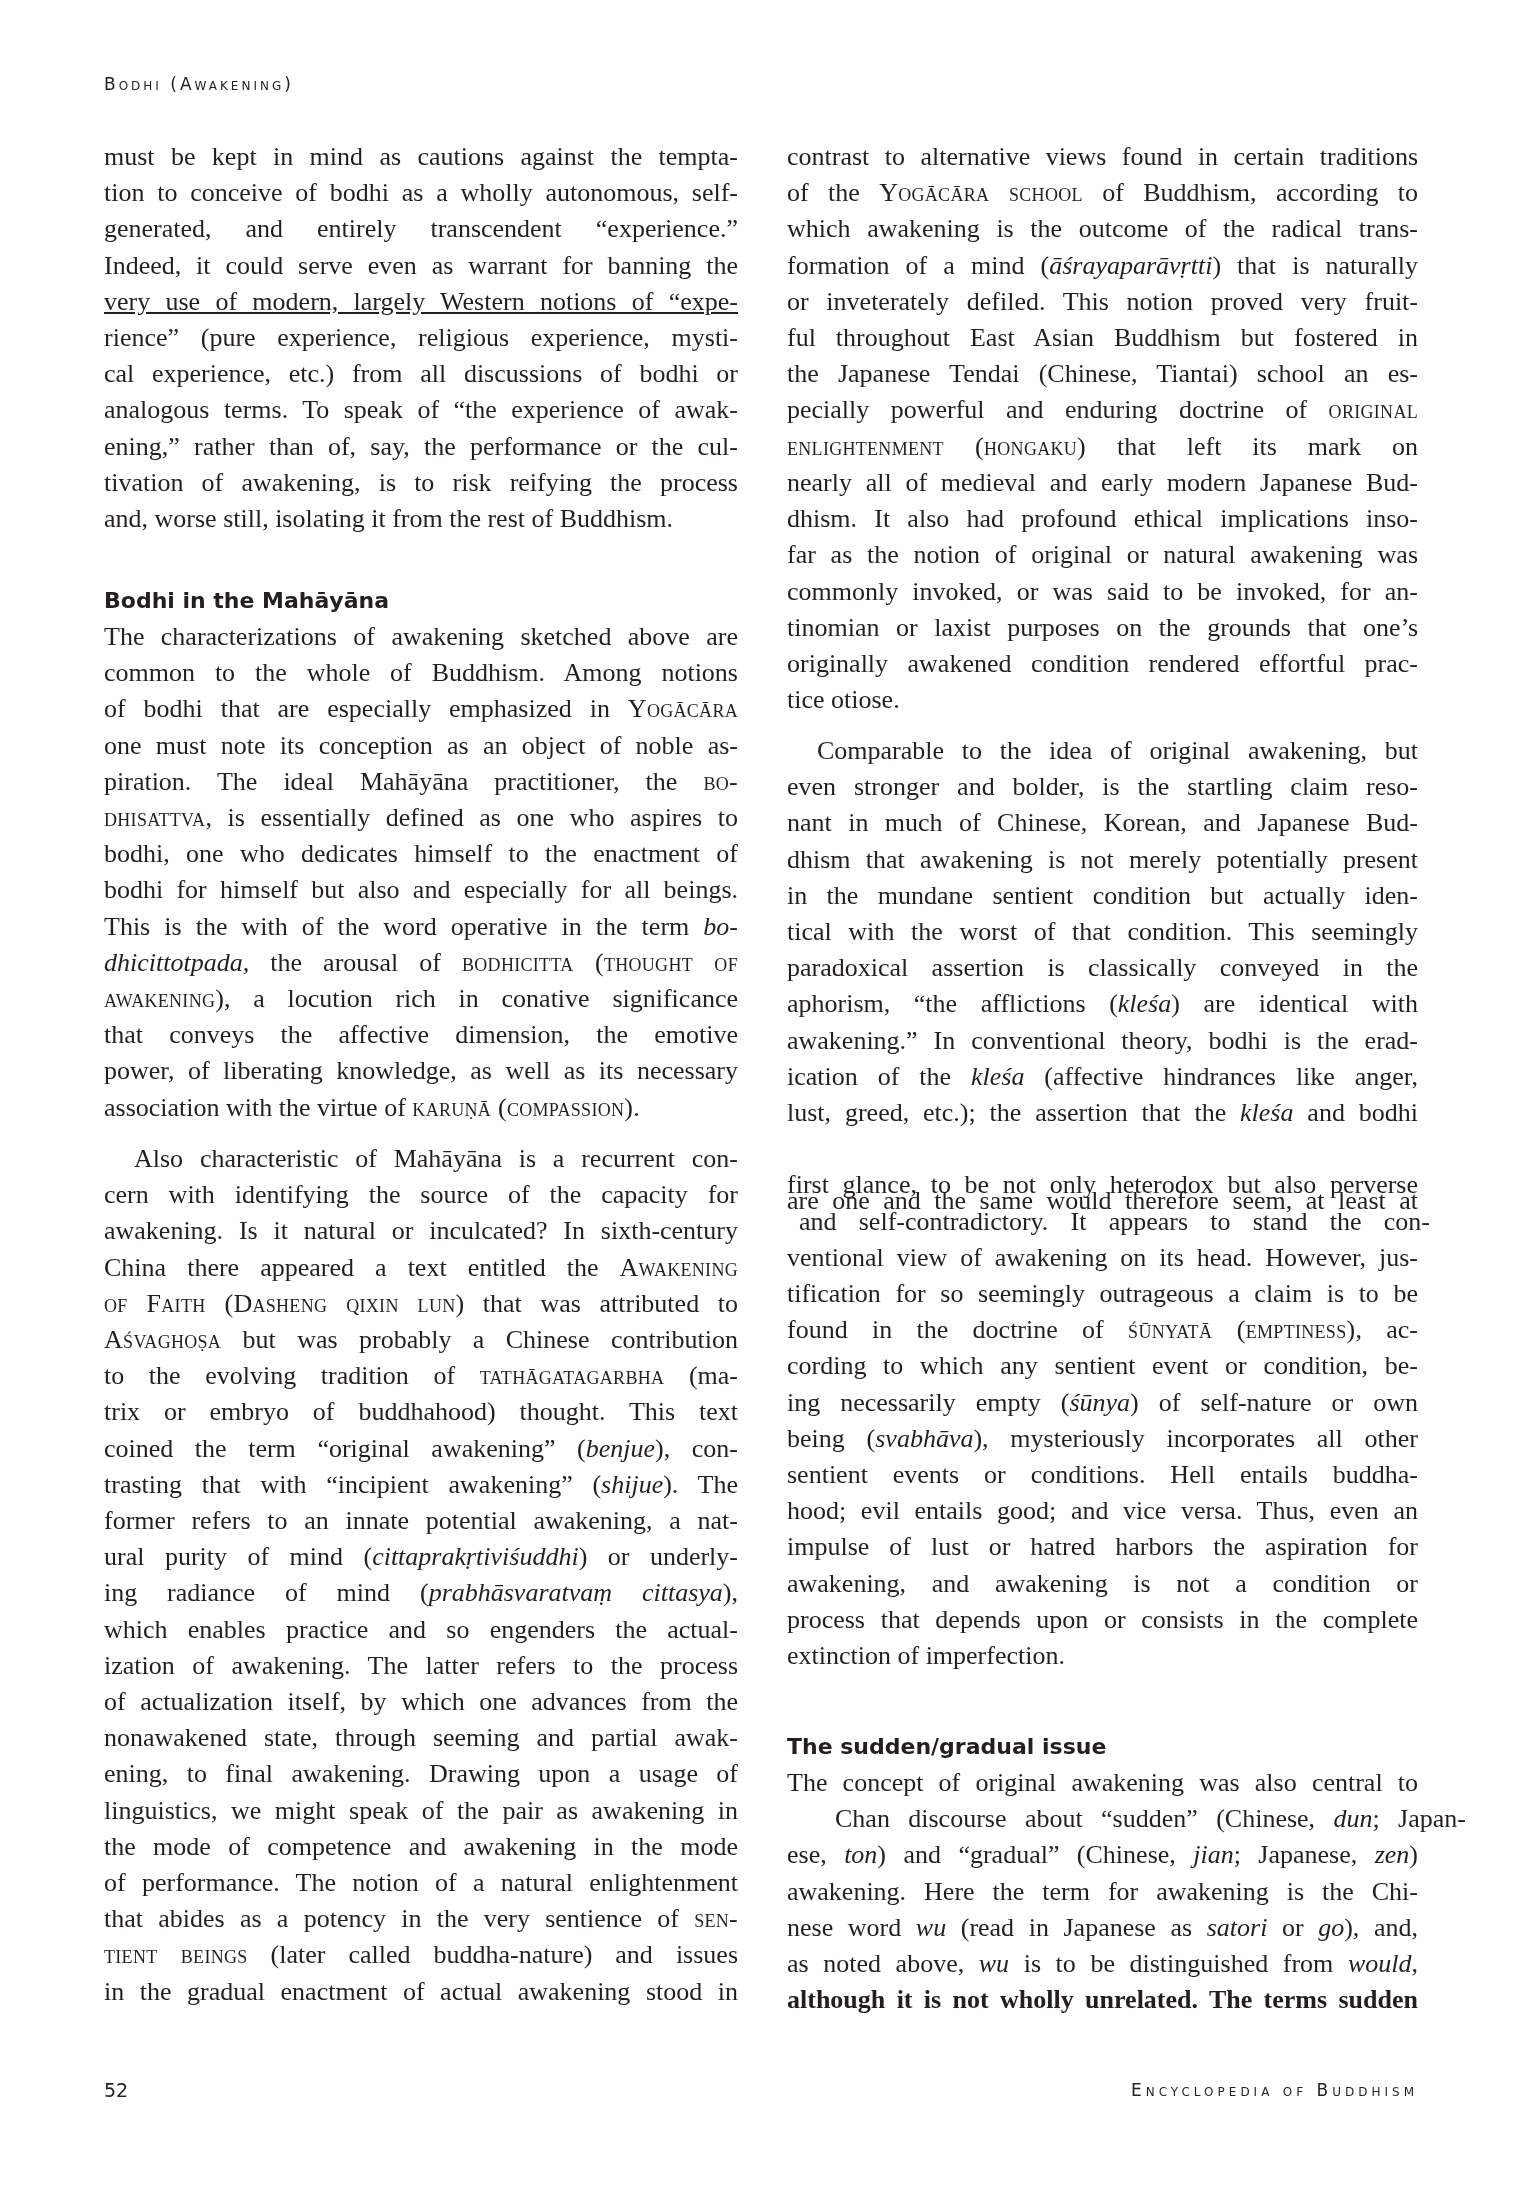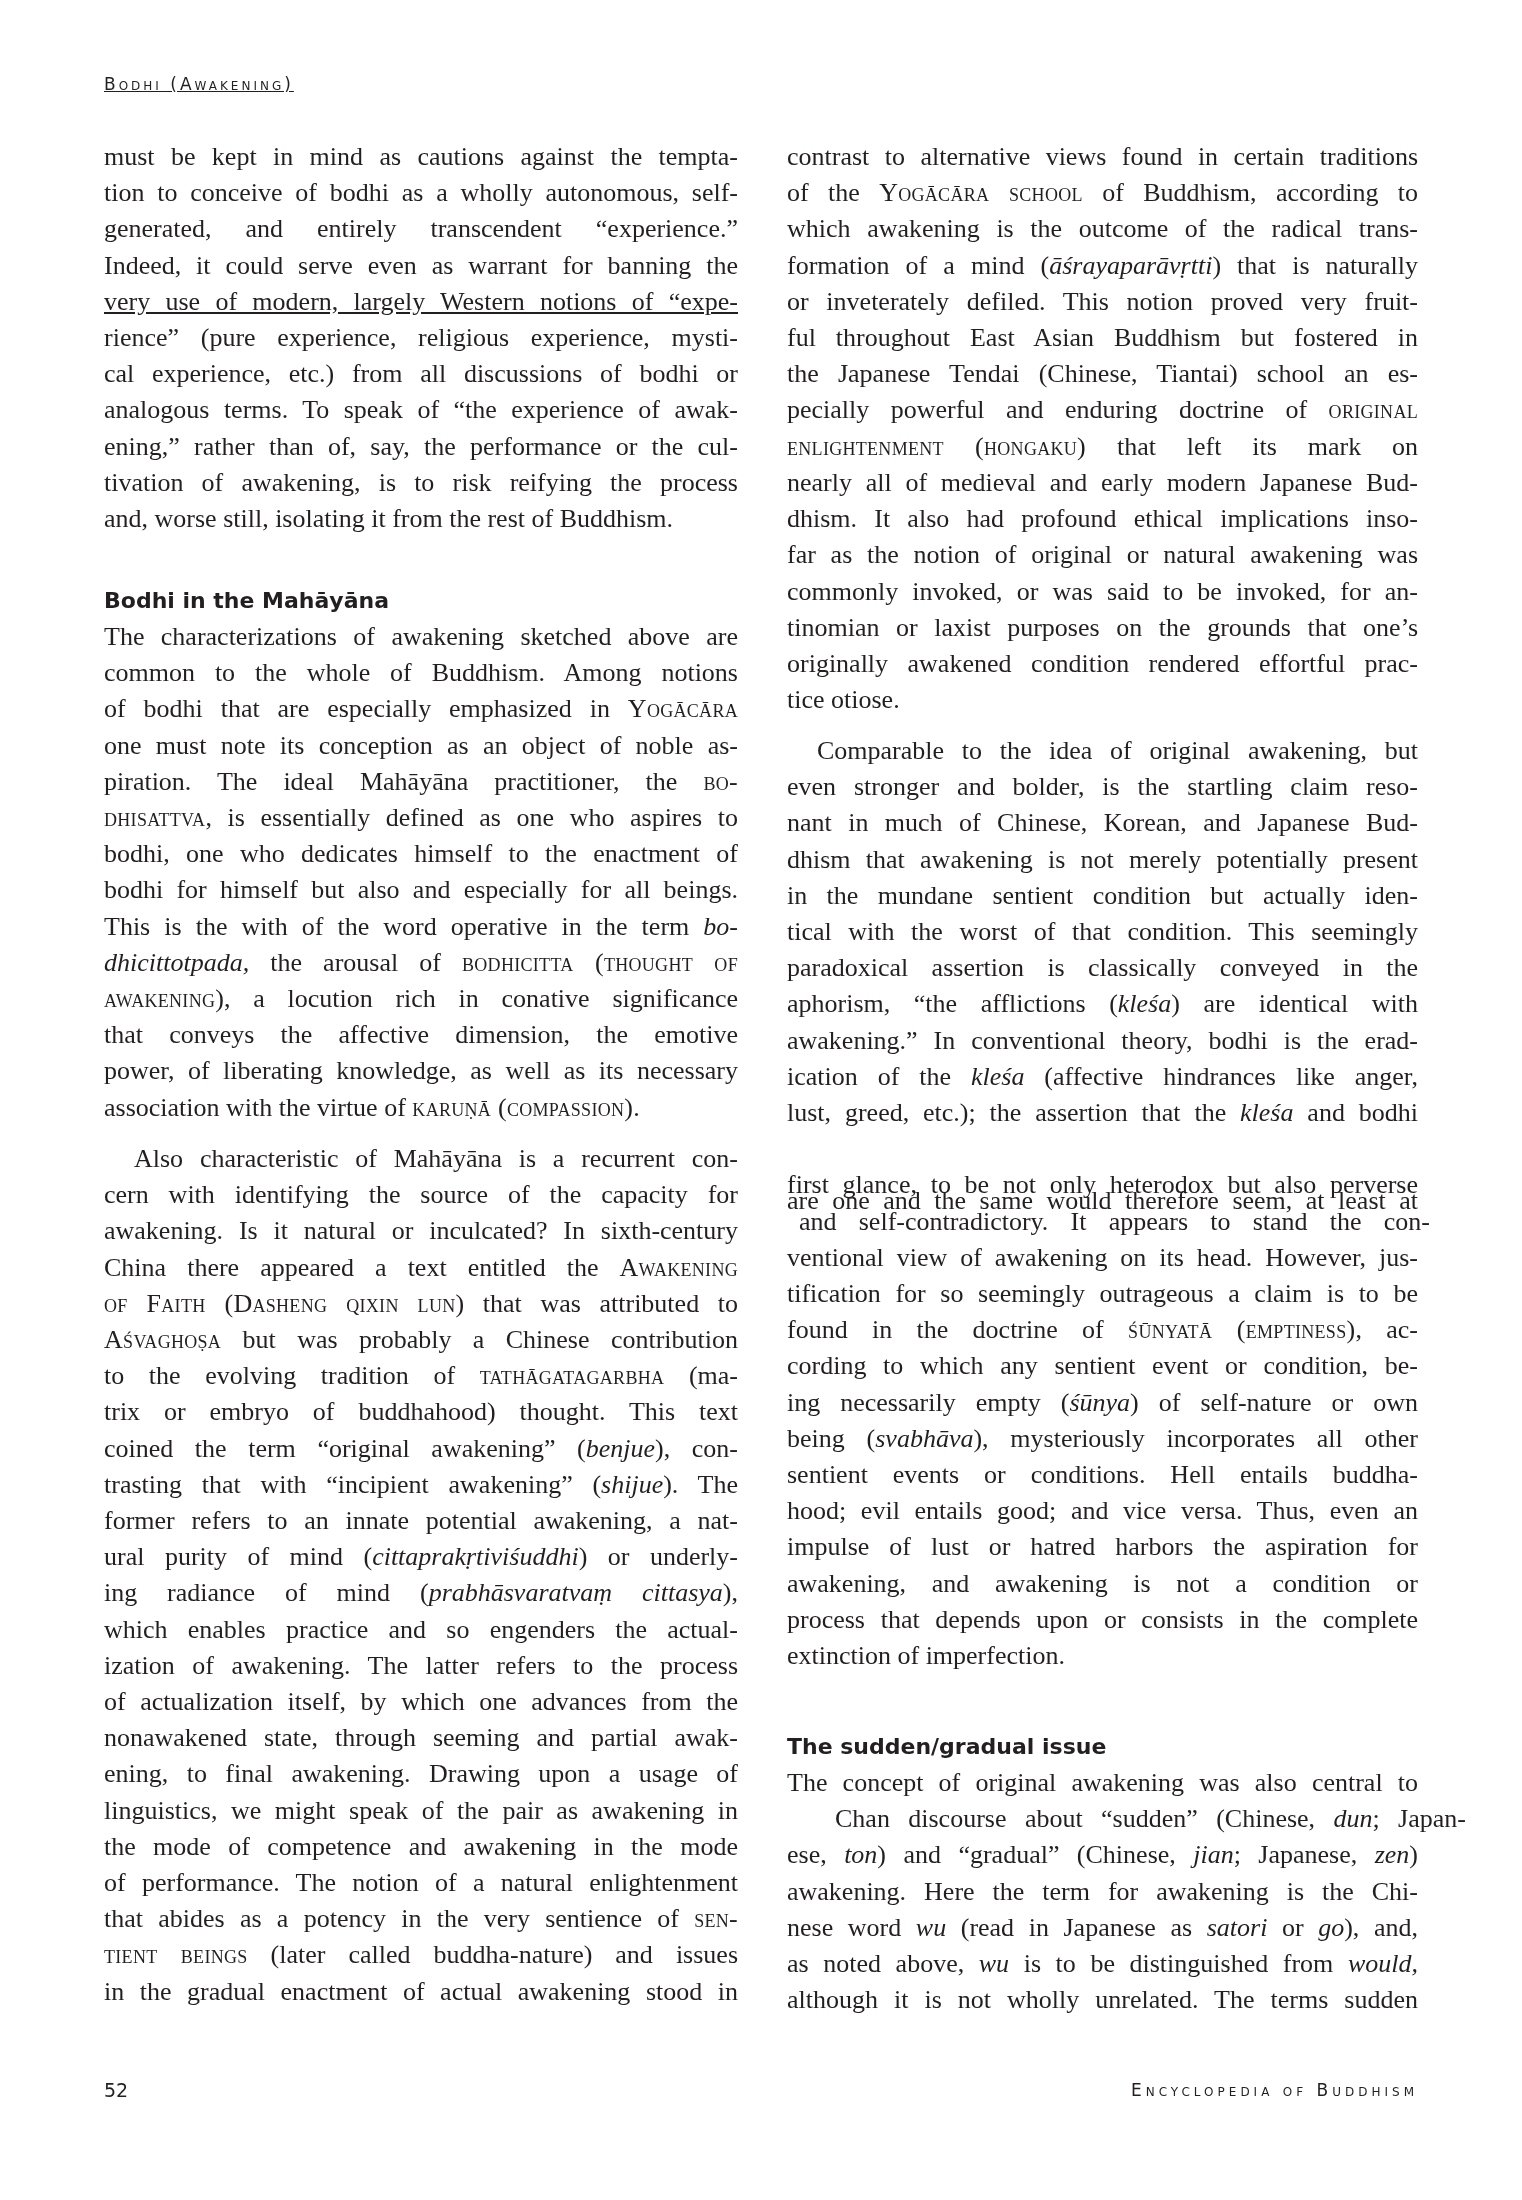--- a/index.html
+++ b/index.html
@@ -1,21 +1,21 @@
 <!DOCTYPE html>
 <html><head>
 <meta charset="utf-8">
 <style>
   html, body { margin: 0; padding: 0; background: #ffffff; }
   body { width: 1522px; height: 2200px; position: relative; overflow: hidden; color: #231f20; }
   .page { position: absolute; left: 0; top: 0; width: 1522px; height: 2200px; }
   .running-head {
     position: absolute; left: 104px; top: 72px;
     font-family: "DejaVu Sans", sans-serif; font-size: 17px; letter-spacing: 3px;
-    font-variant: small-caps; color: #231f20; line-height: 24px; white-space: nowrap; text-decoration: underline;
+    font-variant: small-caps; color: #231f20; line-height: 24px; white-space: nowrap;
   }
   .col { position: absolute; top: 0; }
   .col-left { left: 104px; width: 634px; }
   .col-right { left: 787px; width: 631px; }
   .ln {
     position: absolute; left: 0; width: 100%; height: 36px;
     font-family: "Liberation Serif", "DejaVu Serif", serif; font-size: 26px; line-height: 36px;
     text-align: justify; text-align-last: justify; white-space: nowrap;
     word-spacing: 0px; color: #231f20;
   }
@@ -151,19 +151,19 @@
         <div class="ln last" style="top: 1638px;"><span>extinction of imperfection.</span></div>
       </div>
     <div class="heading" style="top:1729px">The sudden/gradual issue</div>
     <div id="R-paraC">
         <div class="ln" style="top: 1765px;"><span>The concept of original awakening was also central to</span></div>
         <div class="ln" style="top: 1801.2px; margin-left: 48px;"><span>Chan discourse about “sudden” (Chinese, </span><span class="it">dun</span><span>; Japan-</span></div>
         <div class="ln" style="top: 1837.4px;"><span>ese, </span><span class="it">ton</span><span>) and “gradual” (Chinese, </span><span class="it">jian</span><span>; Japanese, </span><span class="it">zen</span><span>)</span></div>
         <div class="ln" style="top: 1873.6px;"><span>awakening. Here the term for awakening is the Chi-</span></div>
         <div class="ln" style="top: 1909.8px;"><span>nese word </span><span class="it">wu</span><span> (read in Japanese as </span><span class="it">satori</span><span> or </span><span class="it">go</span><span>), and,</span></div>
         <div class="ln" style="top: 1946px;"><span>as noted above, </span><span class="it">wu</span><span> is to be distinguished from </span><span class="it">would,</span></div>
-        <div class="ln" style="top: 1982.2px;"><span>although it is not wholly unrelated. The terms sudden</span></div>
+        <div class="ln" style="top: 1982.2px; font-weight: bold;"><span>although it is not wholly unrelated. The terms sudden</span></div>
       </div>
   </div>
 
   <div class="folio">52</div>
   <div class="footer-title">Encyclopedia of Buddhism</div>
 </div>
 
 </body></html>

